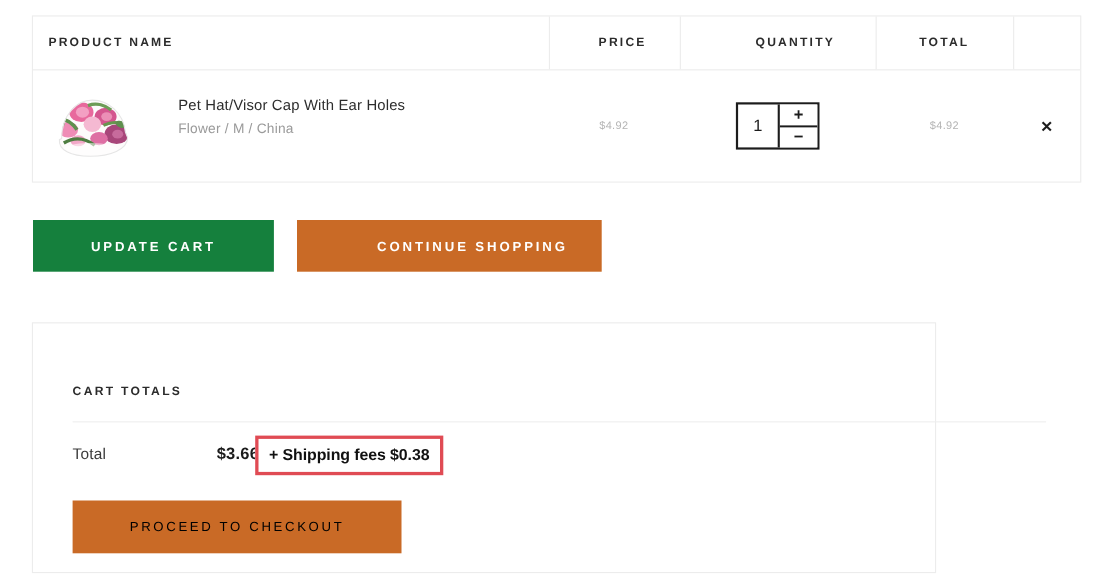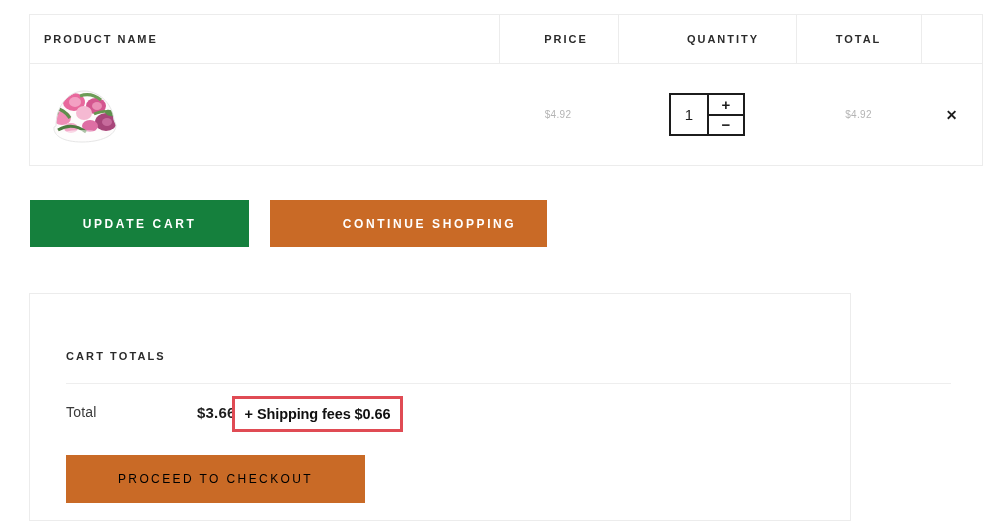--- a/index.html
+++ b/index.html
@@ -213,20 +213,24 @@
             <path d="M14 50 C24 44, 34 46, 42 52" stroke="#4e7d41" stroke-width="3" fill="none"></path>
             <path d="M50 34 C58 30, 66 31, 72 35" stroke="#67964f" stroke-width="2.8" fill="none"></path>
             <ellipse cx="10" cy="34" rx="5" ry="3" fill="#6d9c57" transform="rotate(-25 10 34)"></ellipse>
             <ellipse cx="66" cy="33" rx="5" ry="3" fill="#5f8f4e" transform="rotate(20 66 33)"></ellipse>
             <ellipse cx="38" cy="57" rx="26" ry="7" fill="#ffffff" opacity="0.55"></ellipse>
           </g>
           <path d="M12 46 C12 24, 26 11, 40 11 C54 11, 68 22, 70 40 L72 45 C72 56, 56 62, 38 62 C20 62, 9 56, 10 47 Z" fill="none" stroke="#e6e6e6" stroke-width="1"></path>
         </svg>
       </div>
 
+      <div class="pinfo">
+        <div class="pname">Pet Hat/Visor Cap With Ear Holes</div>
+        <div class="pvariant">Flower / M / China</div>
+      </div>
 
       <div class="cell-price">$4.92</div>
 
       <div class="qty-wrap">
         <div class="stepper">
           <div class="stepper-val">1</div>
           <div class="stepper-btns">
             <div class="st-btn plus">+</div>
             <div class="st-btn minus">−</div>
           </div>
@@ -247,16 +251,16 @@
 
   <div class="totals">
     <div class="totals-title">CART TOTALS</div>
     <div class="totals-rule"></div>
     <div class="total-label">Total</div>
     <div class="total-value">$3.66</div>
     <div class="btn-checkout">PROCEED TO CHECKOUT</div>
   </div>
 
   <div class="annotation">
-    <span class="annotation-text">+ Shipping fees $0.66</span>
+    <span class="annotation-text">+ Shipping fees $0.38</span>
   </div>
 
 </div>
 
 </body></html>

